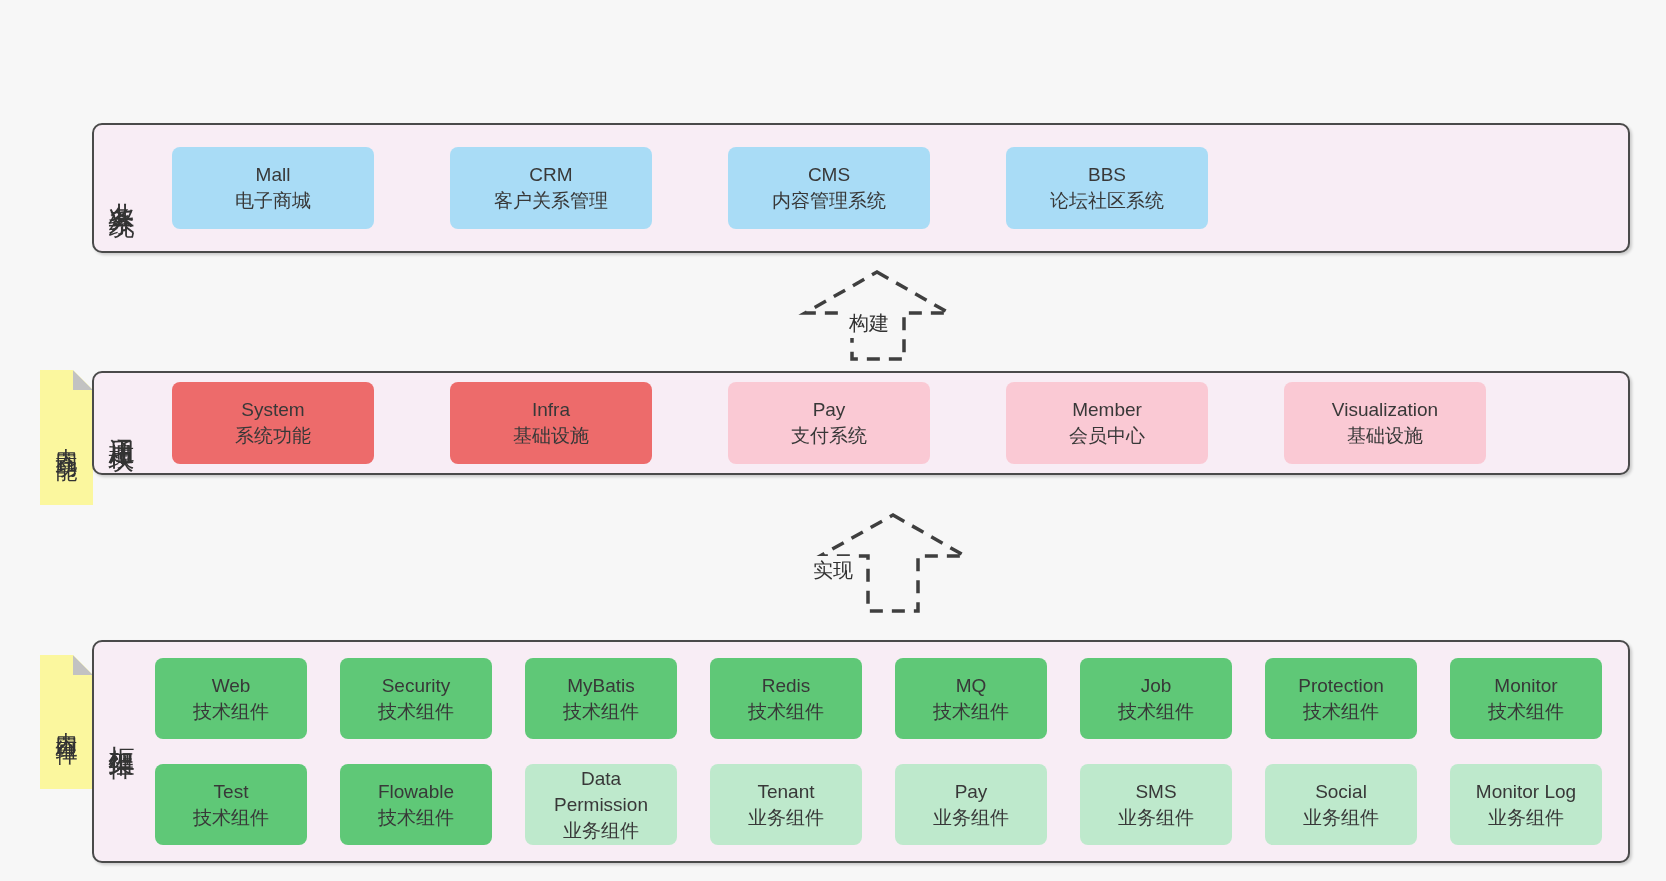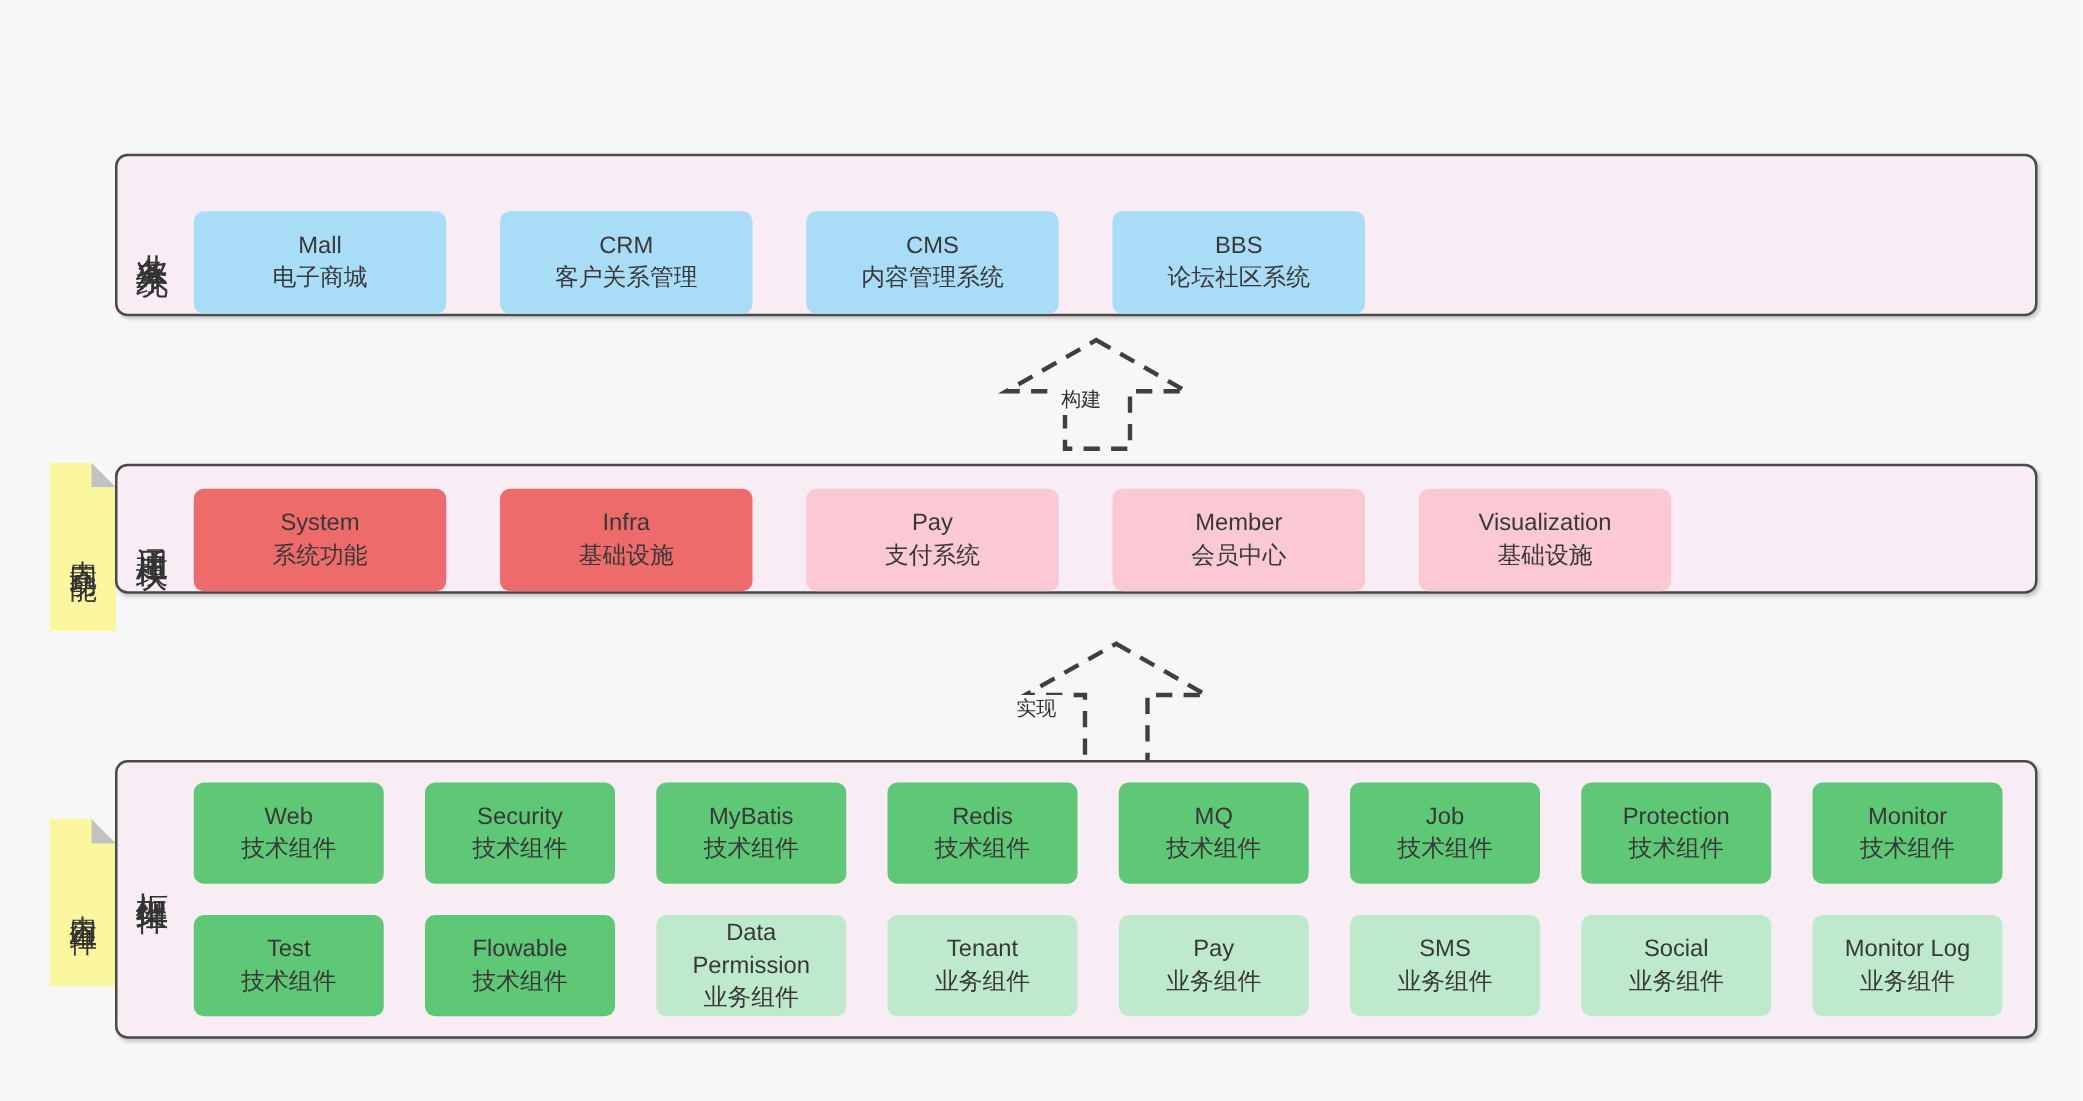--- a/index.html
+++ b/index.html
@@ -12,28 +12,28 @@
   .layer{
     position:absolute;left:92px;width:1538px;box-sizing:border-box;
     background:var(--container-fill,#f8edf5);
     border:2.5px solid var(--container-border,#4a4a4a);
     border-radius:10px;
     box-shadow:2px 2px 3px rgba(0,0,0,.18);
     display:flex;
   }
   .layer-1{top:123px;height:130px;}
   .layer-2{top:371px;height:104px;}
-  .layer-3{top:608px;height:223px;}
+  .layer-3{top:640px;height:223px;}
   .layer-label{width:56px;display:flex;align-items:center;justify-content:center;flex:none;}
   .layer-3 .layer-label{padding-bottom:42px;}
   .vtext{
     writing-mode:vertical-rl;text-orientation:upright;
     font-size:26px;line-height:1;letter-spacing:3px;color:#333;
   }
-  .boxes{display:flex;align-items:flex-end;gap:43px;margin-left:5px;}
+  .boxes{display:flex;align-items:center;gap:76px;margin-left:22px;}
   .grid{display:flex;flex-direction:column;justify-content:center;gap:25px;margin-left:5px;}
   .grid .row{display:flex;gap:33px;}
   .box{
     width:202px;height:82px;border-radius:8px;box-sizing:border-box;
     display:flex;flex-direction:column;align-items:center;justify-content:center;
     text-align:center;font-size:19px;line-height:26px;padding:2px 10px;
   }
   .layer-3 .box{width:152px;height:81px;padding:2px 13px;}
   .box.blue{background:var(--blue,#a9dcf6);}
   .box.red{background:var(--red,#ed6b6b);}
@@ -56,21 +56,21 @@
   .sticky .vtext{font-size:22px;letter-spacing:4px;}
   svg.arrow{position:absolute;overflow:visible;}
   svg.arrow polygon{
     fill:none;stroke:var(--arrow-stroke,#3f3f3f);
     stroke-width:3.5;stroke-dasharray:13 9;
   }
   .arrow-1{left:800px;top:264px;}
   .arrow-2{left:813px;top:507px;}
   .arrow-label{
     position:absolute;background:var(--page-bg,#f7f7f7);
-    font-size:16px;color:#333;padding:1px 5px;white-space:nowrap;
+    font-size:20px;color:#333;padding:1px 5px;white-space:nowrap;
   }
   .arrow-label-1{left:844px;top:309px;}
   .arrow-label-2{left:808px;top:556px;}
   .bn,.bs{display:block;}
 </style>
 </head>
 <body>
 
 <div class="stage">
 

